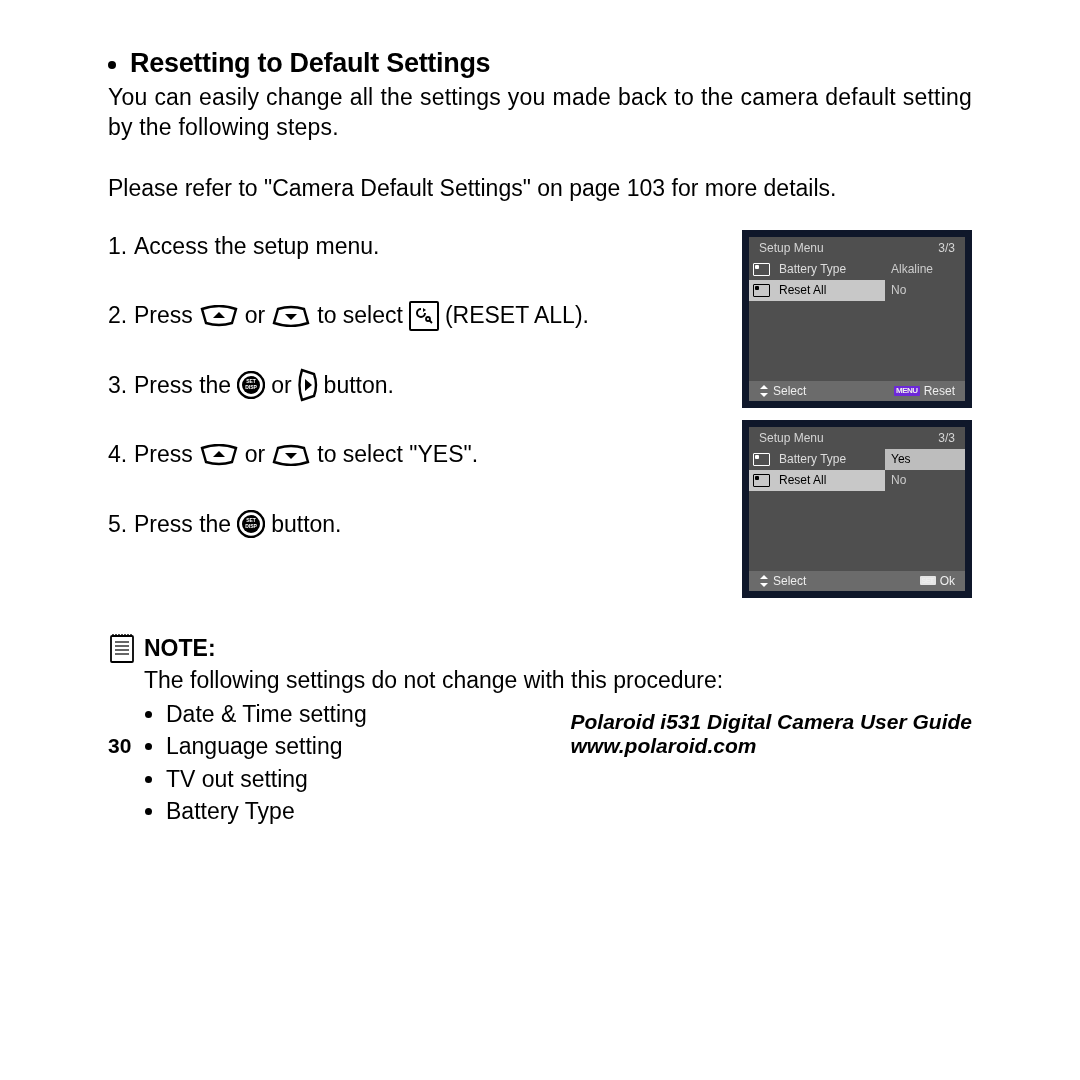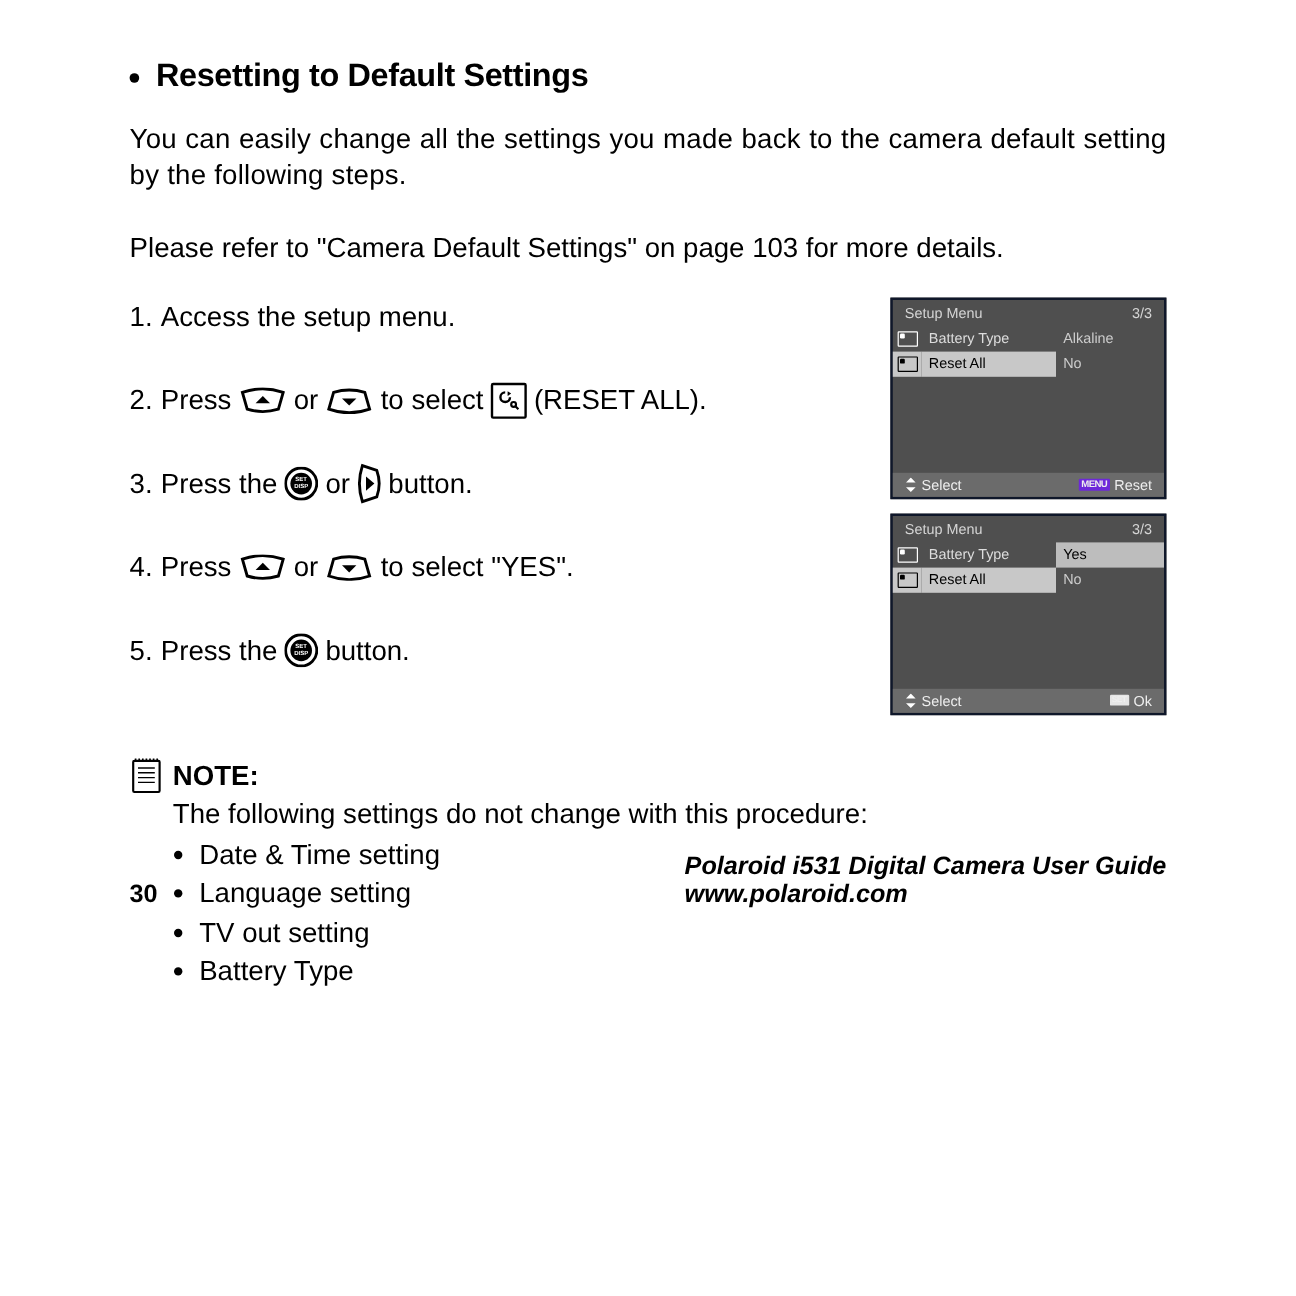--- a/index.html
+++ b/index.html
@@ -1,28 +1,28 @@
 <!DOCTYPE html>
 <html><head>
 <meta charset="utf-8">
 <style>
   html,body{margin:0;padding:0;width:1080px;height:1080px;font-family:Helvetica,Arial,sans-serif;color:#000;background:#fff}
   .page{box-sizing:border-box;width:1080px;height:792px;padding:48px 108px 0 108px;position:relative}
   .title-row{font-size:27px;font-weight:700;letter-spacing:-.3px}
   .bullet{display:inline-block;width:8px;height:8px;background:#000;vertical-align:middle;margin-right:14px;border-radius:50%}
-  .body-text{font-size:23px;line-height:1.3;letter-spacing:.2px;text-align:justify;margin-top:22px}
+  .body-text{font-size:23px;line-height:1.3;letter-spacing:.2px;text-align:justify;margin-top:4px}
   .ref-text{font-size:23px;margin-top:32px}
   .two-col{display:flex;margin-top:28px;align-items:flex-start}
   .steps{flex:1}
   .ol{font-size:23px;line-height:1.45}
   .li{display:flex;align-items:center;margin-bottom:36px}
   .li .num{width:26px}
   .li .txt{display:flex;align-items:center;flex-wrap:wrap;gap:6px}
   .screens{width:230px;margin-left:30px}
-  .screen{background:#4f4f4f;border:2px solid #0f172a;margin-bottom:12px;font-size:12px;color:#fff;font-family:Arial,sans-serif;font-weight:500}
+  .screen{background:#4f4f4f;border:7px solid #0f172a;margin-bottom:12px;font-size:12px;color:#fff;font-family:Arial,sans-serif;font-weight:500}
   .sc-head{display:flex;justify-content:space-between;padding:4px 10px;color:#d5d5d5}
   .sc-row{display:flex;align-items:stretch;height:21px}
   .sc-icon{width:24px;display:flex;align-items:center;justify-content:center}
   .sc-ibox{width:15px;height:11px;border:1px solid #fff;border-radius:1px;position:relative}
   .sc-ibox:after{content:"";position:absolute;left:1px;top:1px;width:4px;height:4px;background:#fff;border-radius:1px}
   .sc-lbl{flex:0 0 100px;padding:3px 6px;color:#ddd}
   .sc-val{flex:1;padding:3px 6px;color:#ccc}
   .row-sel .sc-lbl{background:#c8c8c8;color:#000}
   .row-sel .sc-icon{background:#c8c8c8}
   .row-sel .sc-ibox{border-color:#000}

